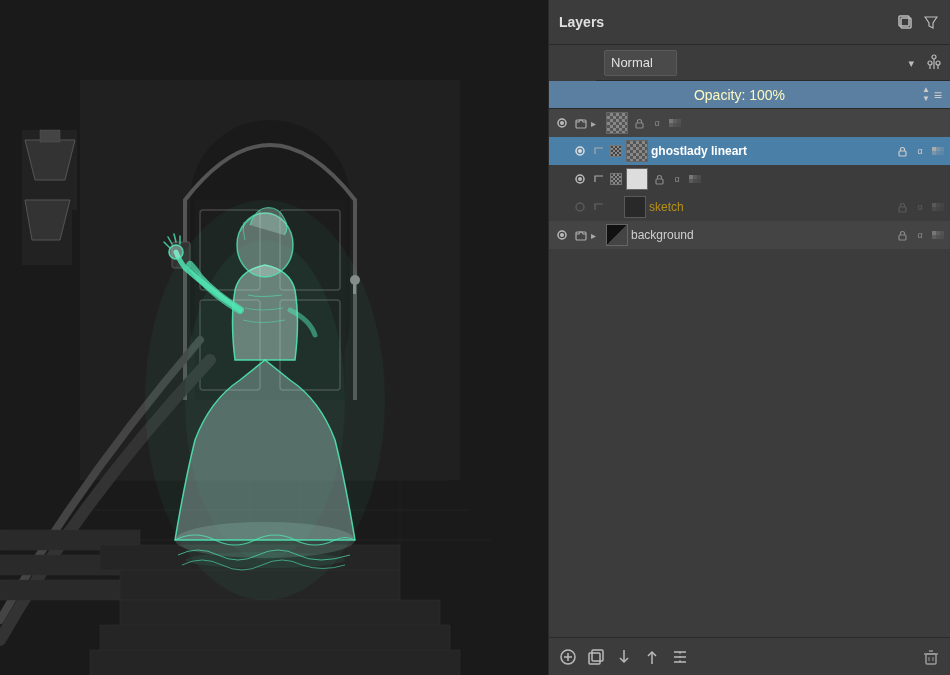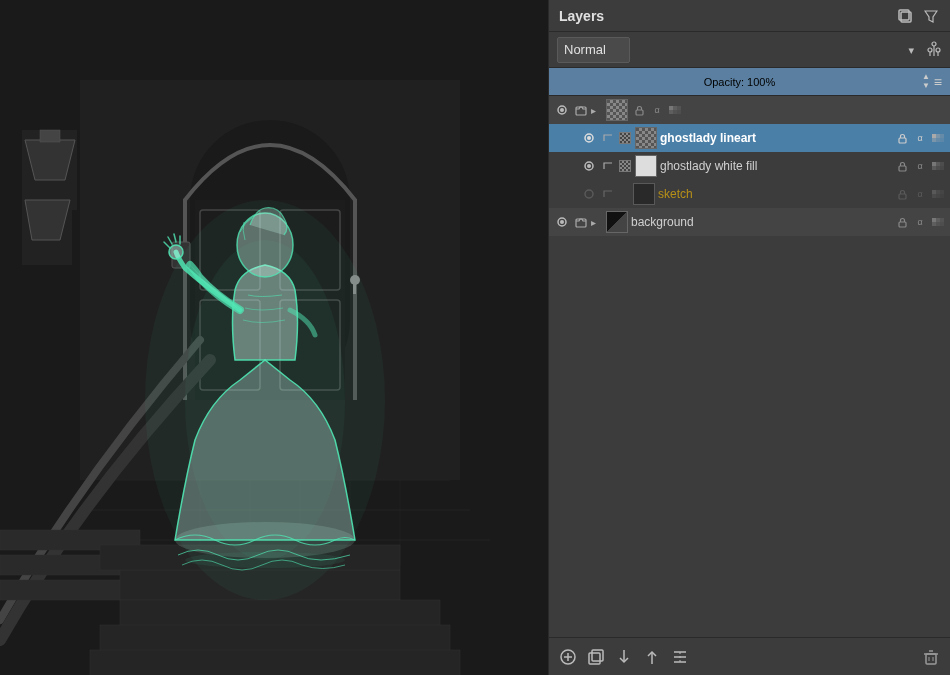--- a/index.html
+++ b/index.html
@@ -40,21 +40,21 @@
     }
 
     
     .panel-header {
       display: flex;
       align-items: center;
       justify-content: space-between;
       padding: 6px 10px;
       background: #3c3c3c;
       border-bottom: 1px solid #2a2a2a;
-      height: 32px;
+      height: 45px;
     }
 
     .panel-title {
       color: #e0e0e0;
       font-size: 14px;
       font-weight: bold;
     }
 
     .panel-header-icons {
       display: flex;
@@ -75,20 +75,21 @@
 
     
     .blend-row {
       display: flex;
       align-items: center;
       padding: 4px 8px;
       gap: 6px;
       background: #3c3c3c;
       border-bottom: 1px solid #2a2a2a;
       height: 36px;
+      margin-left: 47px;
     }
 
     .blend-select {
       flex: 1;
       background: #4a4a4a;
       border: 1px solid #5a5a5a;
       color: #e0e0e0;
       padding: 3px 6px;
       font-size: 13px;
       height: 26px;
@@ -127,23 +128,23 @@
       display: flex;
       align-items: center;
       background: #5a7fa0;
       height: 28px;
       padding: 0 8px;
       border-bottom: 1px solid #2a2a2a;
     }
 
     .opacity-label {
       flex: 1;
-      color: #000000;
+      color: #fef9c3;
       text-align: center;
-      font-size: 11px;
+      font-size: 14px;
     }
 
     .opacity-arrows {
       display: flex;
       flex-direction: column;
       gap: 1px;
     }
 
     .opacity-arrow {
       color: #ccc;
@@ -178,21 +179,21 @@
 
     .layer-row.selected {
       background: #4a7fa8;
     }
 
     .layer-row.group-header {
       background: #444;
     }
 
     .layer-row.indented {
-      padding-left: 31px;
+      padding-left: 22px;
     }
 
     .layer-visibility {
       width: 18px;
       height: 18px;
       display: flex;
       align-items: center;
       justify-content: center;
       color: #bbb;
       font-size: 12px;
@@ -587,21 +588,20 @@
         <svg width="10" height="10" viewBox="0 0 10 10">
             <path d="M1,8 L1,2 L9,2" fill="none" stroke="#aaa" stroke-width="1.2"></path>
           </svg>
       </div>
       <div class="layer-type-icon">
         <div style="width:12px;height:12px;background:repeating-conic-gradient(#888 0% 25%,#444 0% 50%) 0 0/4px 4px;border:1px solid #777;"></div>
       </div>
       <div class="layer-thumb">
         <div class="layer-thumb-white"></div>
       </div>
-      <span class="layer-name">ghostlady white fill</span>
       <div class="layer-actions">
         <div class="layer-action-icon">
           <svg width="11" height="11" viewBox="0 0 11 11">
               <rect x="2" y="5" width="7" height="5" rx="1" fill="none" stroke="#888" stroke-width="1.2"></rect>
               <path d="M3.5,5 L3.5,3.5 Q3.5,1.5 5.5,1.5 Q7.5,1.5 7.5,3.5 L7.5,5" fill="none" stroke="#888" stroke-width="1.2"></path>
             </svg>
         </div>
         <div class="layer-action-icon">
           <span style="font-size:9px;color:#888;">α</span>
         </div>

